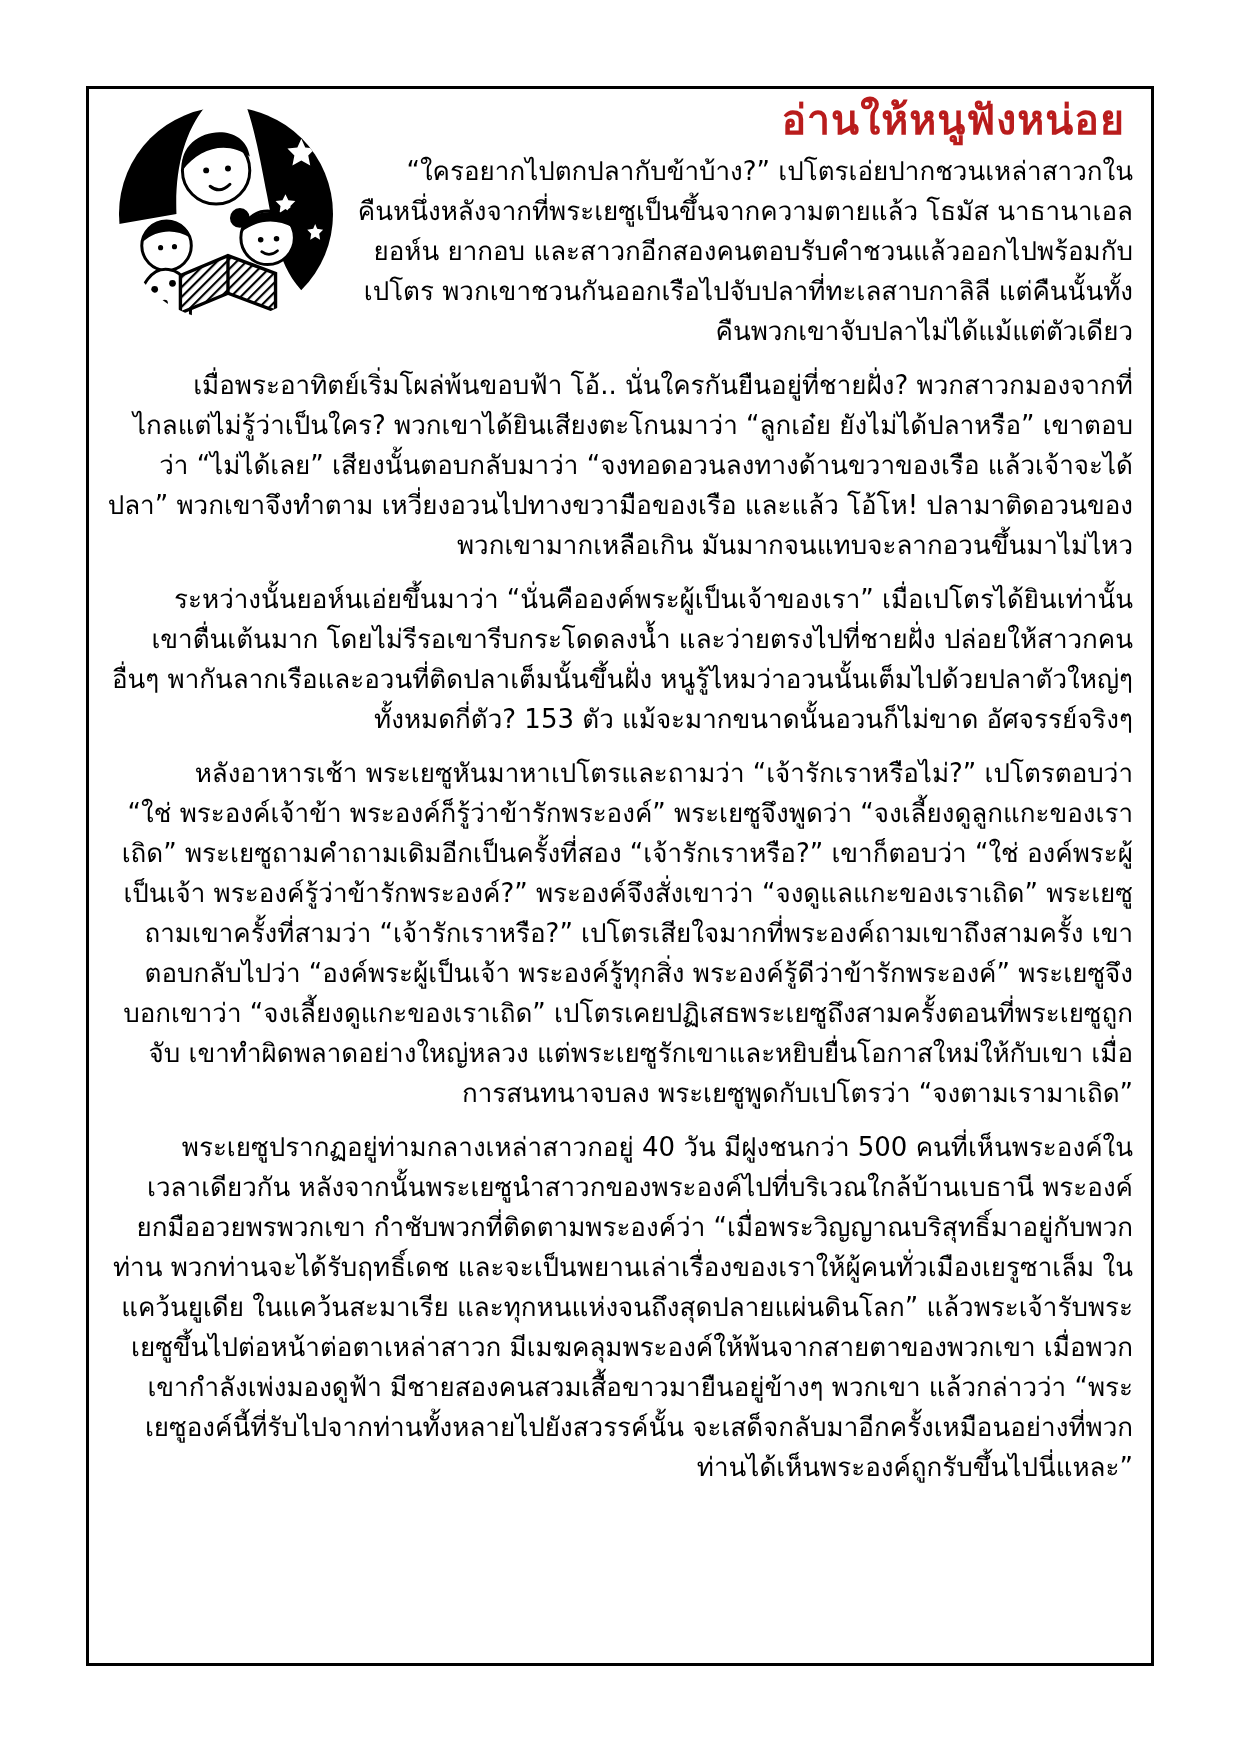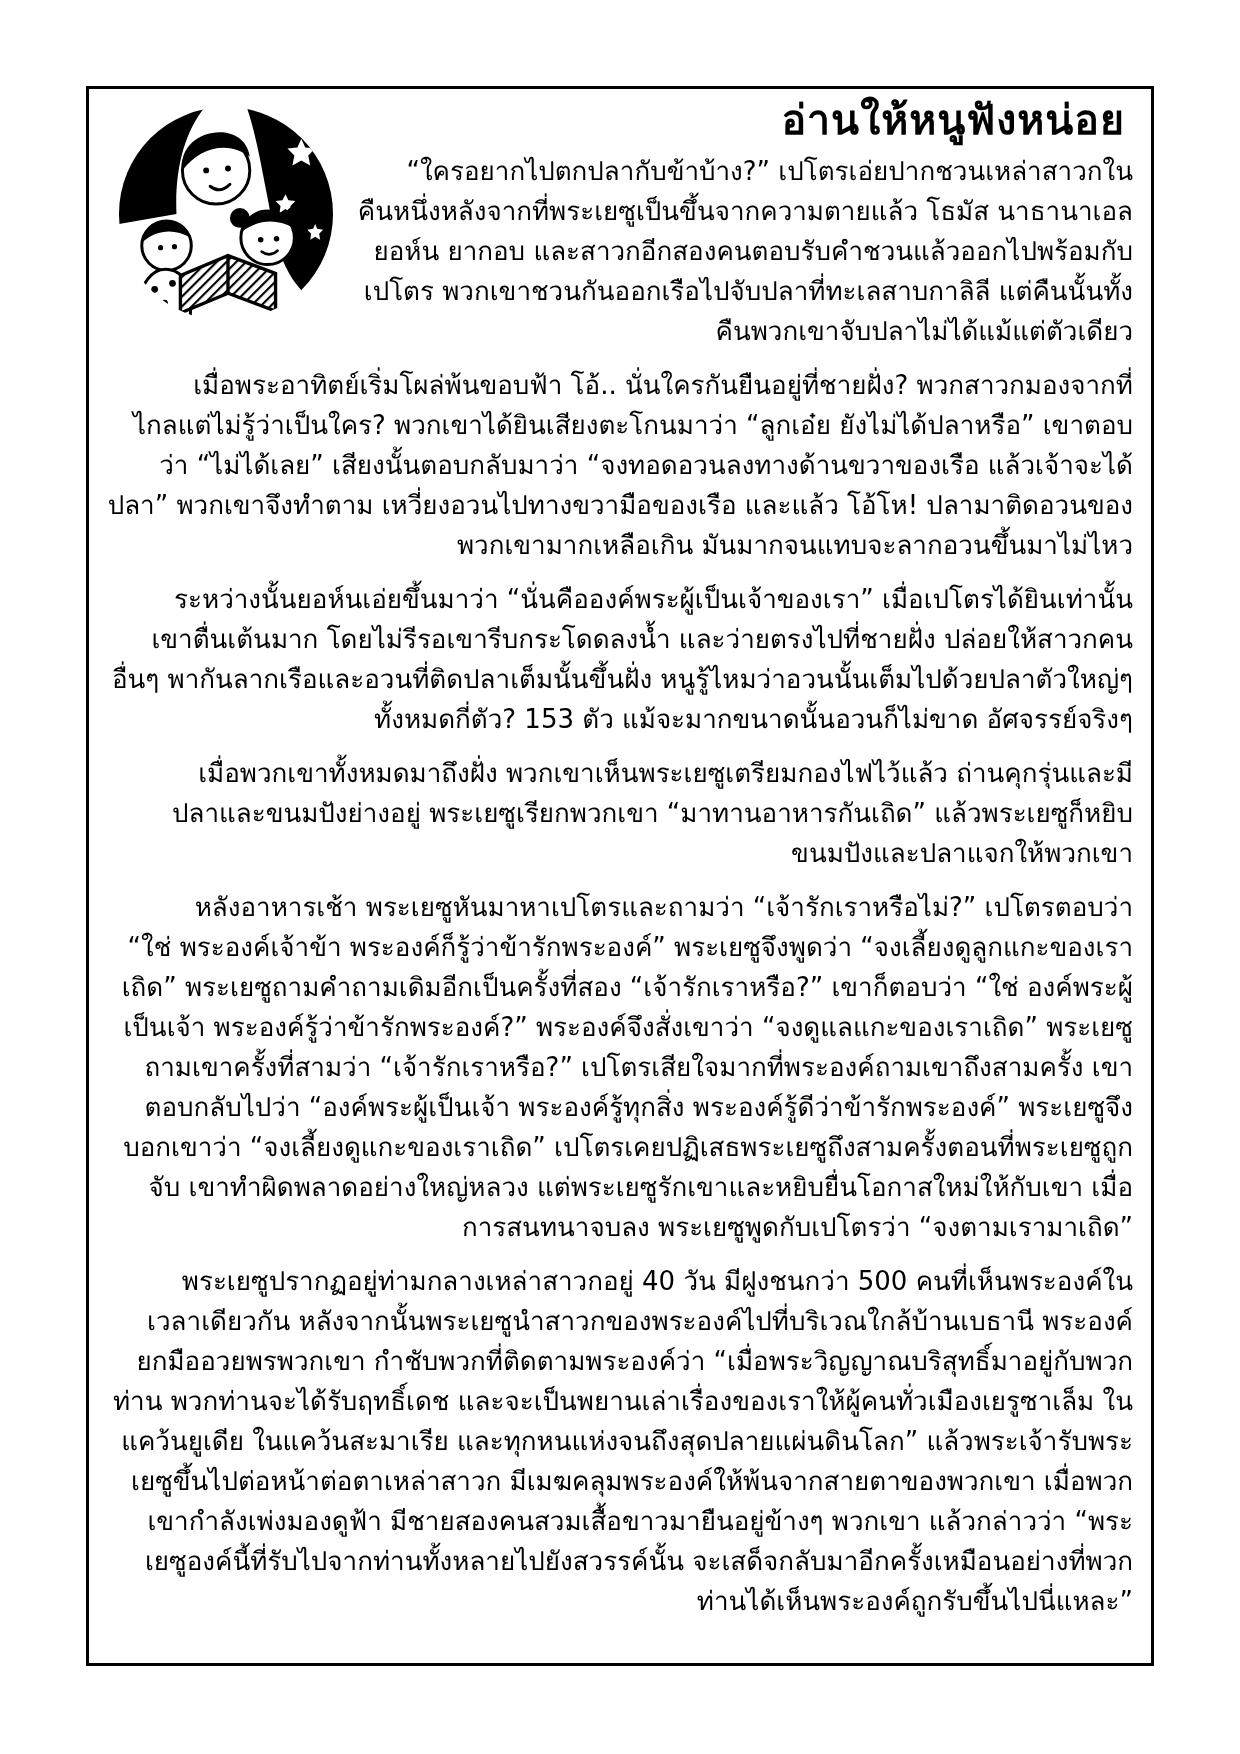--- a/index.html
+++ b/index.html
@@ -33,21 +33,21 @@
     text-align: right;
     height: 54px;
   }
   .page-title {
     display: inline-block;
     margin: 2px 8px 0 0;
     font-size: 41px;
     font-weight: 800;
     letter-spacing: 1px;
     line-height: 1.05;
-    color: #000000;
+    color: #b91c1c;
     font-family: "DejaVu Sans", sans-serif;
   }
   .body-text {
     font-size: 26px;
     line-height: 40px;
     text-align: right;
   }
   .body-text p {
     margin: 0 0 14px 0;
     text-indent: 46px;
@@ -123,19 +123,18 @@
 
             <path d="M64 172 L112 152 L160 170 L160 208 L112 190 L64 210 Z" fill="url(#hatch)" stroke="#000" stroke-width="3.4"></path>
             <line x1="112" y1="152" x2="112" y2="190" stroke="#000" stroke-width="3.4"></line>
           </g>
         </svg>
       </div>
 
       <p>“ใครอยากไปตกปลากับข้าบ้าง?” เปโตรเอ่ยปากชวนเหล่าสาวกในคืนหนึ่งหลังจากที่พระเยซูเป็นขึ้นจากความตายแล้ว โธมัส นาธานาเอล ยอห์น ยากอบ และสาวกอีกสองคนตอบรับคำชวนแล้วออกไปพร้อมกับเปโตร พวกเขาชวนกันออกเรือไปจับปลาที่ทะเลสาบกาลิลี แต่คืนนั้นทั้งคืนพวกเขาจับปลาไม่ได้แม้แต่ตัวเดียว</p>
       <p>เมื่อพระอาทิตย์เริ่มโผล่พ้นขอบฟ้า โอ้.. นั่นใครกันยืนอยู่ที่ชายฝั่ง? พวกสาวกมองจากที่ไกลแต่ไม่รู้ว่าเป็นใคร? พวกเขาได้ยินเสียงตะโกนมาว่า “ลูกเอ๋ย ยังไม่ได้ปลาหรือ” เขาตอบว่า “ไม่ได้เลย” เสียงนั้นตอบกลับมาว่า “จงทอดอวนลงทางด้านขวาของเรือ แล้วเจ้าจะได้ปลา” พวกเขาจึงทำตาม เหวี่ยงอวนไปทางขวามือของเรือ และแล้ว โอ้โห! ปลามาติดอวนของพวกเขามากเหลือเกิน มันมากจนแทบจะลากอวนขึ้นมาไม่ไหว</p>
       <p>ระหว่างนั้นยอห์นเอ่ยขึ้นมาว่า “นั่นคือองค์พระผู้เป็นเจ้าของเรา” เมื่อเปโตรได้ยินเท่านั้น เขาตื่นเต้นมาก โดยไม่รีรอเขารีบกระโดดลงน้ำ และว่ายตรงไปที่ชายฝั่ง ปล่อยให้สาวกคนอื่นๆ พากันลากเรือและอวนที่ติดปลาเต็มนั้นขึ้นฝั่ง หนูรู้ไหมว่าอวนนั้นเต็มไปด้วยปลาตัวใหญ่ๆ ทั้งหมดกี่ตัว? 153 ตัว แม้จะมากขนาดนั้นอวนก็ไม่ขาด อัศจรรย์จริงๆ</p>
-      <p>เมื่อพวกเขาทั้งหมดมาถึงฝั่ง พวกเขาเห็นพระเยซูเตรียมกองไฟไว้แล้ว ถ่านคุกรุ่นและมีปลาและขนมปังย่างอยู่ พระเยซูเรียกพวกเขา “มาทานอาหารกันเถิด” แล้วพระเยซูก็หยิบขนมปังและปลาแจกให้พวกเขา</p>
       <p>หลังอาหารเช้า พระเยซูหันมาหาเปโตรและถามว่า “เจ้ารักเราหรือไม่?” เปโตรตอบว่า “ใช่ พระองค์เจ้าข้า พระองค์ก็รู้ว่าข้ารักพระองค์” พระเยซูจึงพูดว่า “จงเลี้ยงดูลูกแกะของเราเถิด” พระเยซูถามคำถามเดิมอีกเป็นครั้งที่สอง “เจ้ารักเราหรือ?” เขาก็ตอบว่า “ใช่ องค์พระผู้เป็นเจ้า พระองค์รู้ว่าข้ารักพระองค์?” พระองค์จึงสั่งเขาว่า “จงดูแลแกะของเราเถิด” พระเยซูถามเขาครั้งที่สามว่า “เจ้ารักเราหรือ?” เปโตรเสียใจมากที่พระองค์ถามเขาถึงสามครั้ง เขาตอบกลับไปว่า “องค์พระผู้เป็นเจ้า พระองค์รู้ทุกสิ่ง พระองค์รู้ดีว่าข้ารักพระองค์” พระเยซูจึงบอกเขาว่า “จงเลี้ยงดูแกะของเราเถิด” เปโตรเคยปฏิเสธพระเยซูถึงสามครั้งตอนที่พระเยซูถูกจับ เขาทำผิดพลาดอย่างใหญ่หลวง แต่พระเยซูรักเขาและหยิบยื่นโอกาสใหม่ให้กับเขา เมื่อการสนทนาจบลง พระเยซูพูดกับเปโตรว่า “จงตามเรามาเถิด”</p>
       <p>พระเยซูปรากฏอยู่ท่ามกลางเหล่าสาวกอยู่ 40 วัน มีฝูงชนกว่า 500 คนที่เห็นพระองค์ในเวลาเดียวกัน หลังจากนั้นพระเยซูนำสาวกของพระองค์ไปที่บริเวณใกล้บ้านเบธานี พระองค์ยกมืออวยพรพวกเขา กำชับพวกที่ติดตามพระองค์ว่า “เมื่อพระวิญญาณบริสุทธิ์มาอยู่กับพวกท่าน พวกท่านจะได้รับฤทธิ์เดช และจะเป็นพยานเล่าเรื่องของเราให้ผู้คนทั่วเมืองเยรูซาเล็ม ในแคว้นยูเดีย ในแคว้นสะมาเรีย และทุกหนแห่งจนถึงสุดปลายแผ่นดินโลก” แล้วพระเจ้ารับพระเยซูขึ้นไปต่อหน้าต่อตาเหล่าสาวก มีเมฆคลุมพระองค์ให้พ้นจากสายตาของพวกเขา เมื่อพวกเขากำลังเพ่งมองดูฟ้า มีชายสองคนสวมเสื้อขาวมายืนอยู่ข้างๆ พวกเขา แล้วกล่าวว่า “พระเยซูองค์นี้ที่รับไปจากท่านทั้งหลายไปยังสวรรค์นั้น จะเสด็จกลับมาอีกครั้งเหมือนอย่างที่พวกท่านได้เห็นพระองค์ถูกรับขึ้นไปนี่แหละ”</p>
     </div>
 
   </div>
 </div>
 
 </body></html>

